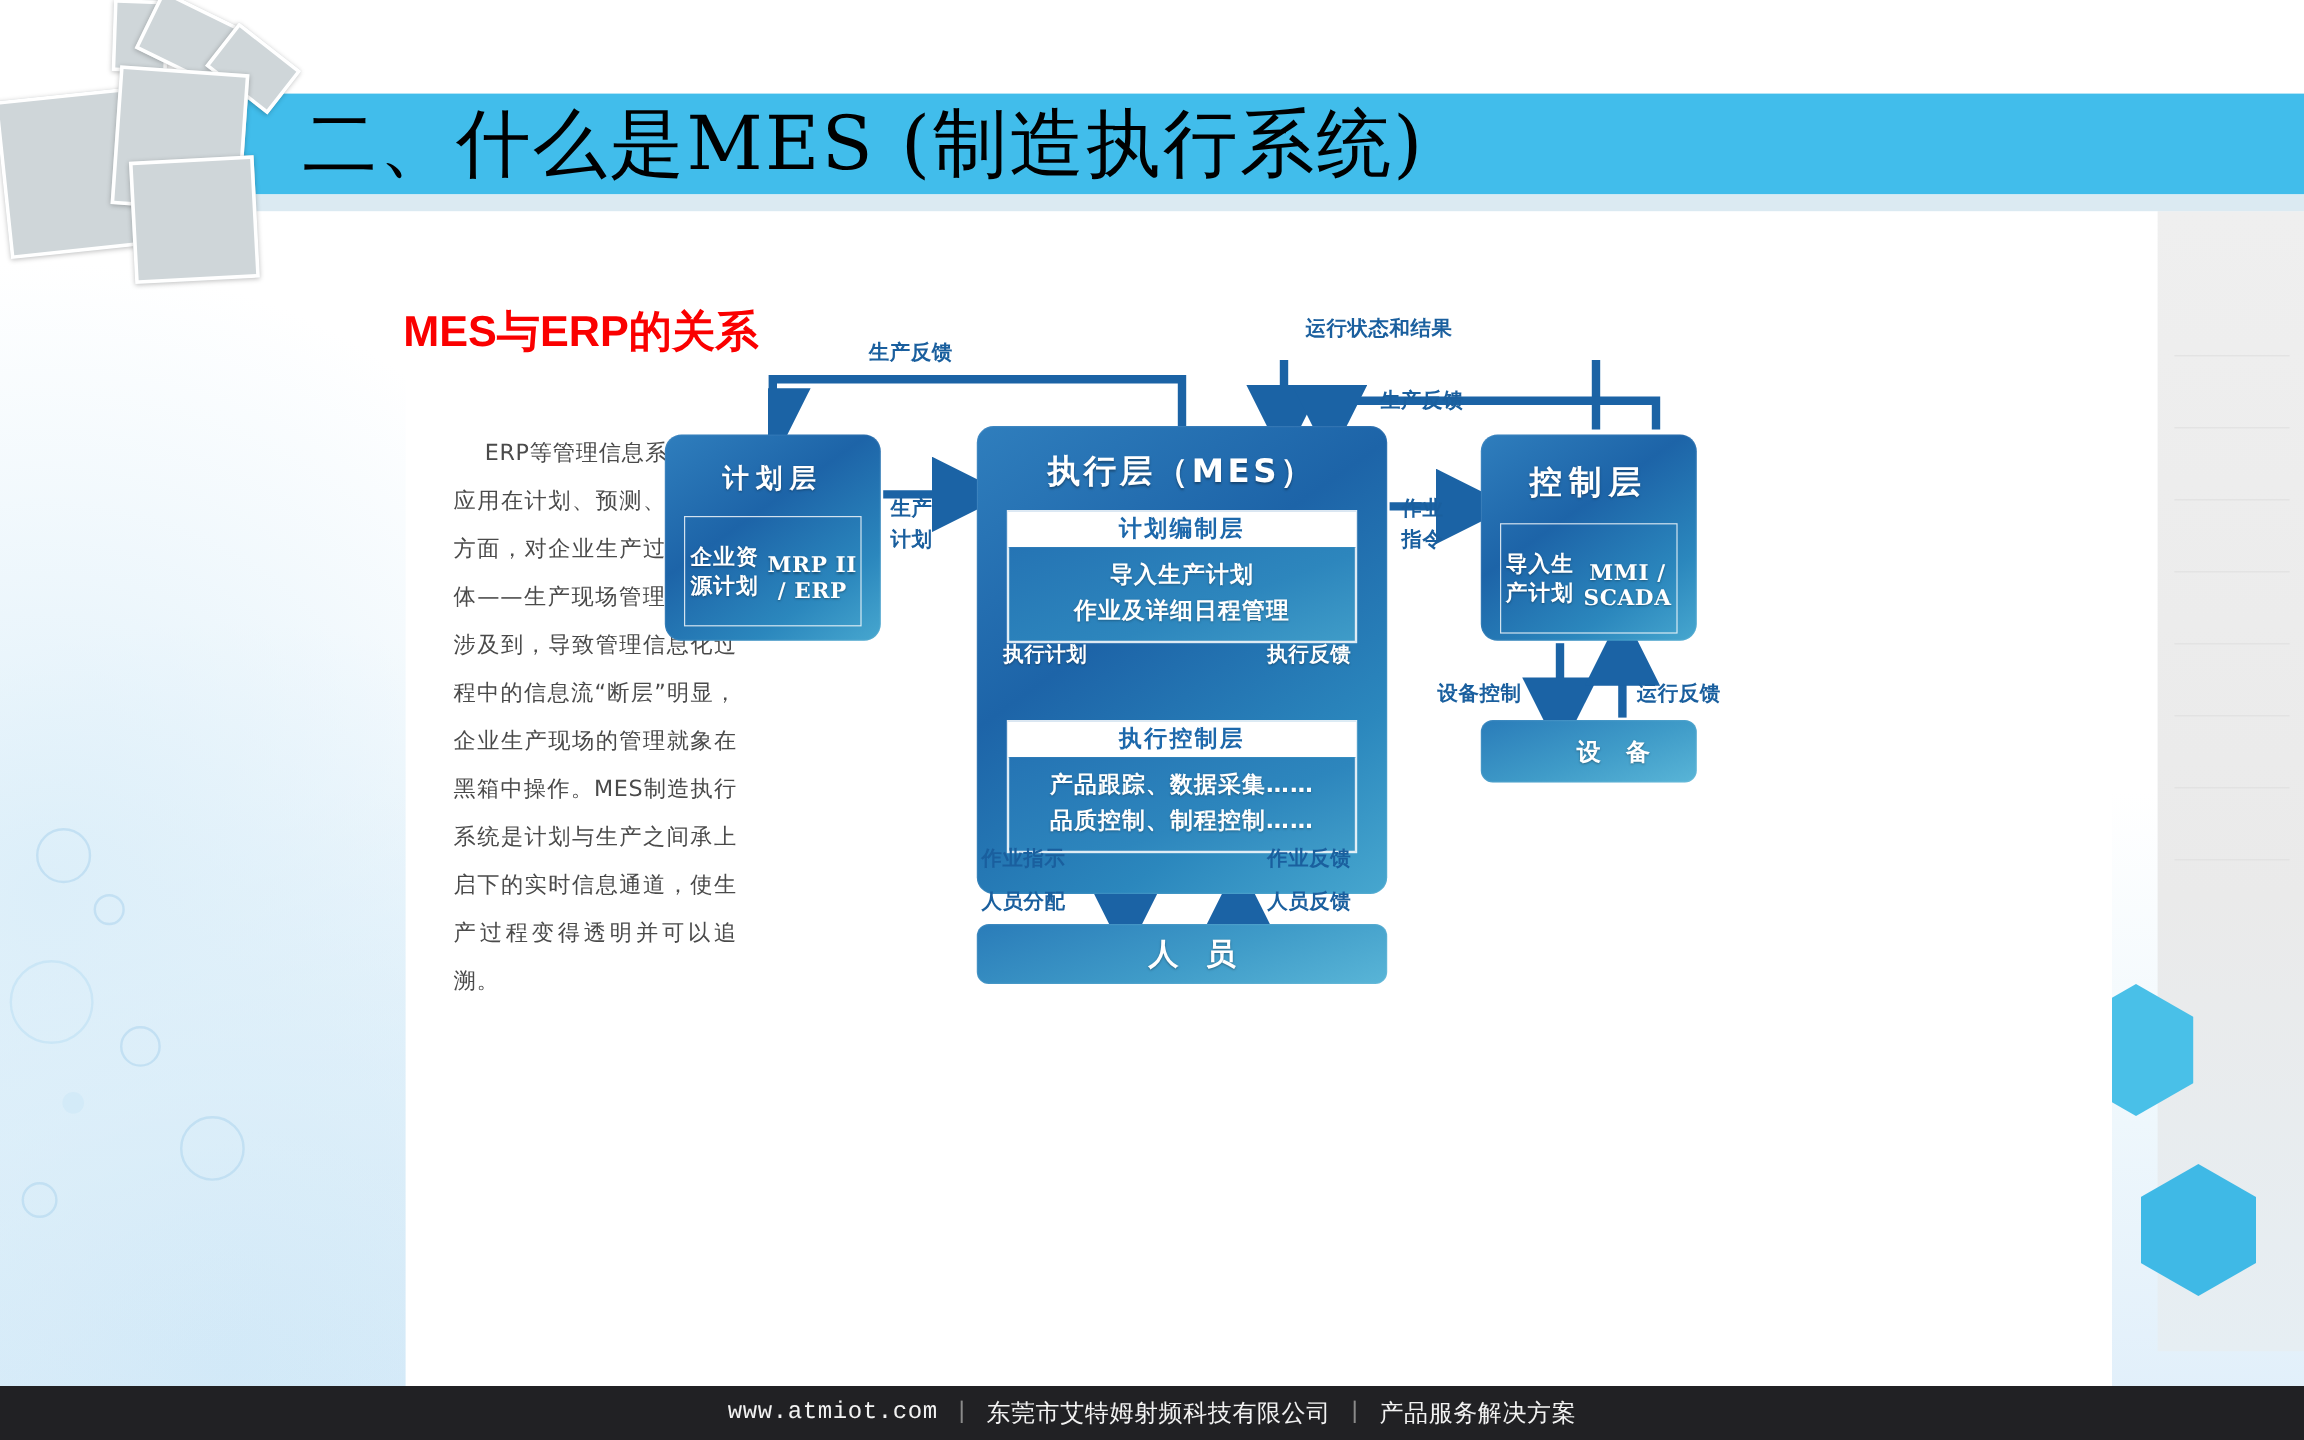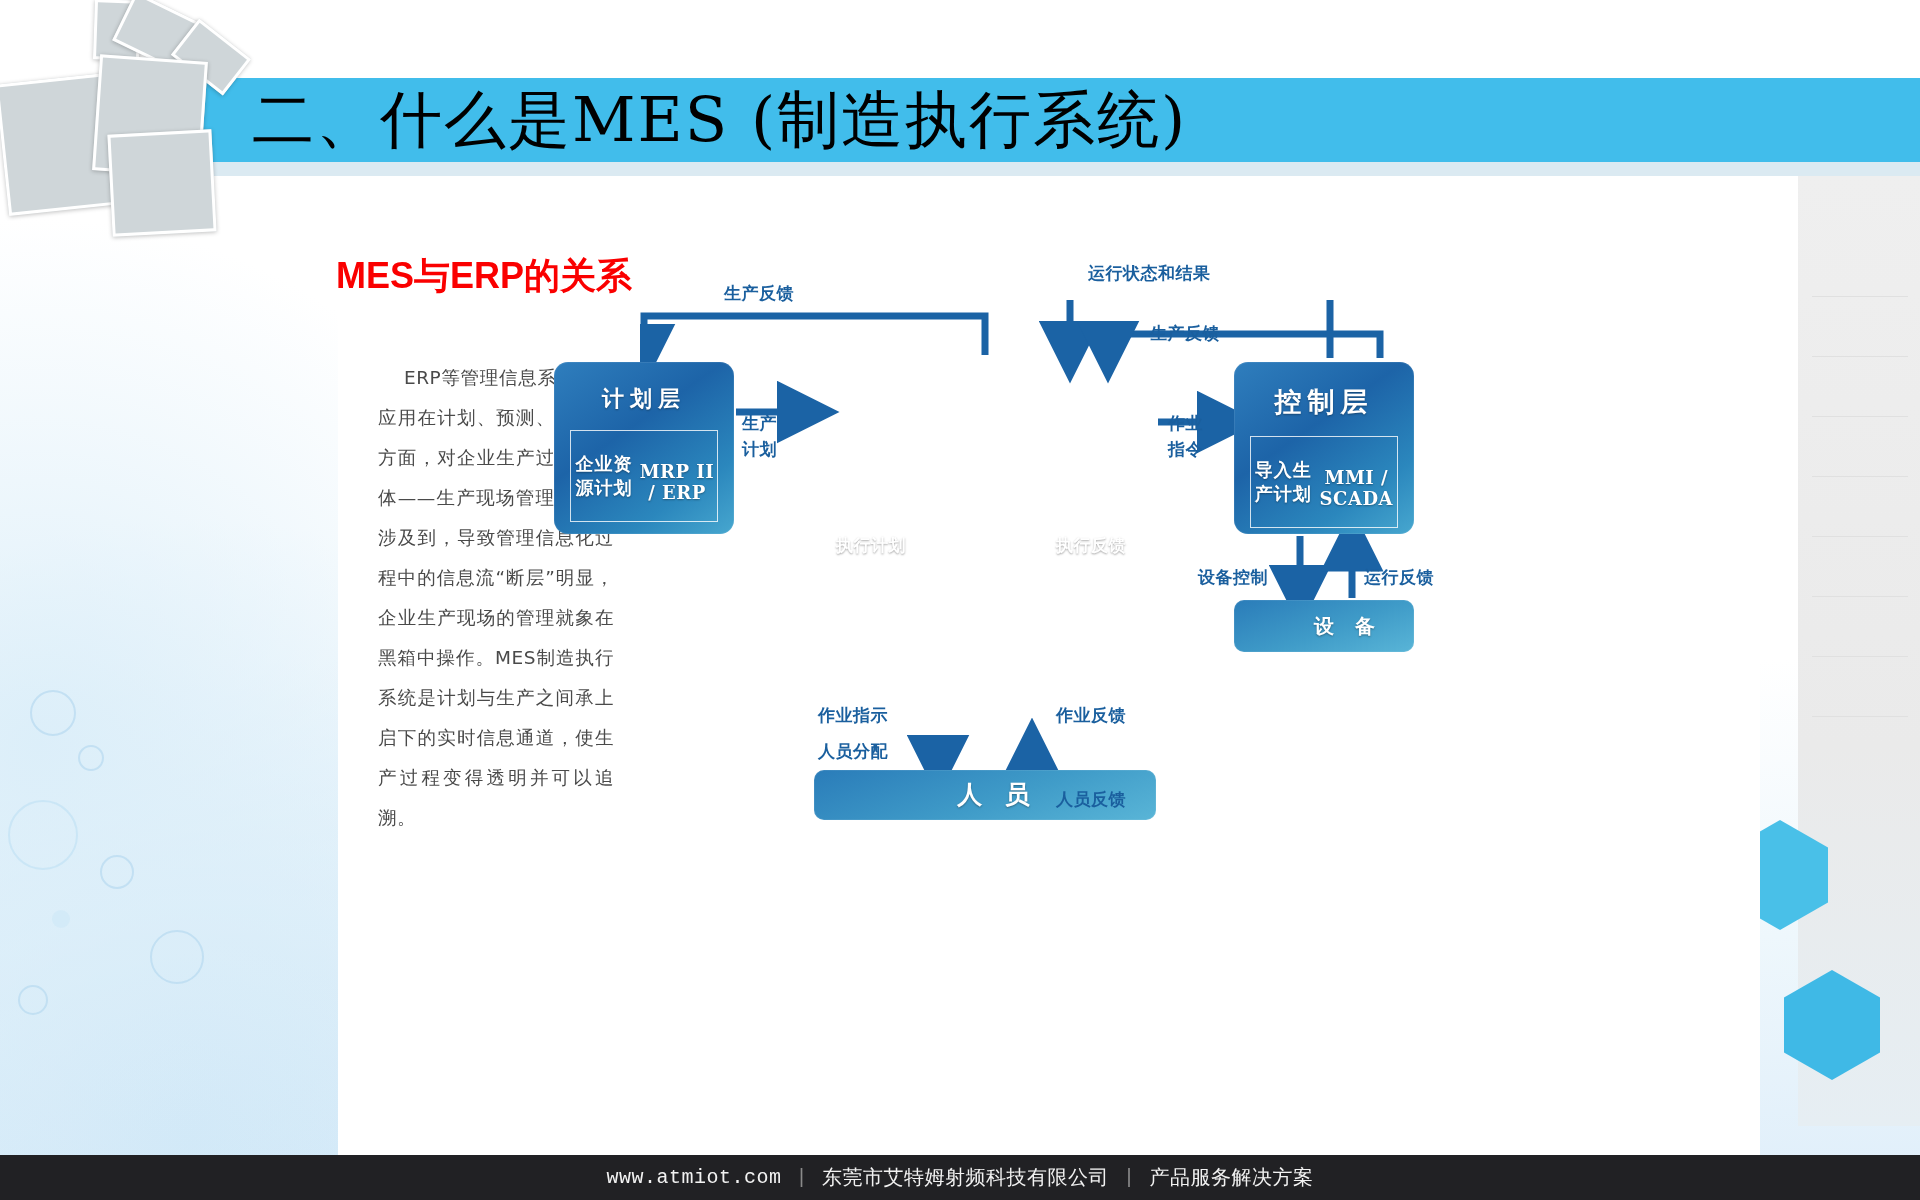--- a/index.html
+++ b/index.html
@@ -296,20 +296,39 @@
     </svg>
 
     <div class="node" id="node-plan">
       <div class="title">计划层</div>
       <div class="inner-box">
         <div class="zh">企业资源计划</div>
         <div class="en">MRP II / ERP</div>
       </div>
     </div>
 
+    <div class="node" id="node-mes">
+      <div class="title">执行层（MES）</div>
+
+      <div class="sub-wrap">
+        <div class="white-head">计划编制层</div>
+        <div class="sub-body">
+          <div>导入生产计划</div>
+          <div>作业及详细日程管理</div>
+        </div>
+      </div>
+
+      <div class="sub-wrap" style="margin-top:64px">
+        <div class="white-head">执行控制层</div>
+        <div class="sub-body">
+          <div>产品跟踪、数据采集……</div>
+          <div>品质控制、制程控制……</div>
+        </div>
+      </div>
+    </div>
 
     <div class="node" id="node-ctrl">
       <div class="title">控制层</div>
       <div class="inner-box">
         <div class="zh">导入生产计划</div>
         <div class="en">MMI / SCADA</div>
       </div>
     </div>
 
     <div class="node" id="node-dev">
@@ -332,21 +351,21 @@
 
     <div class="lbl w" style="left:196px; top:234px;">执行计划</div>
     <div class="lbl w" style="left:416px; top:234px;">执行反馈</div>
 
     <div class="lbl" style="left:558px; top:266px;">设备控制</div>
     <div class="lbl" style="left:724px; top:266px;">运行反馈</div>
 
     <div class="lbl" style="left:178px; top:404px;">作业指示</div>
     <div class="lbl" style="left:178px; top:440px;">人员分配</div>
     <div class="lbl" style="left:416px; top:404px;">作业反馈</div>
-    <div class="lbl" style="left:416px; top:440px;margin-top:48px;">人员反馈</div>
+    <div class="lbl" style="left:416px; top:440px;">人员反馈</div>
   </div>
 
   <div class="footer">
     <span class="ft">www.atmiot.com</span>
     <span class="ft sep">|</span>
     <span class="ft">东莞市艾特姆射频科技有限公司</span>
     <span class="ft sep">|</span>
     <span class="ft">产品服务解决方案</span>
   </div>
 

